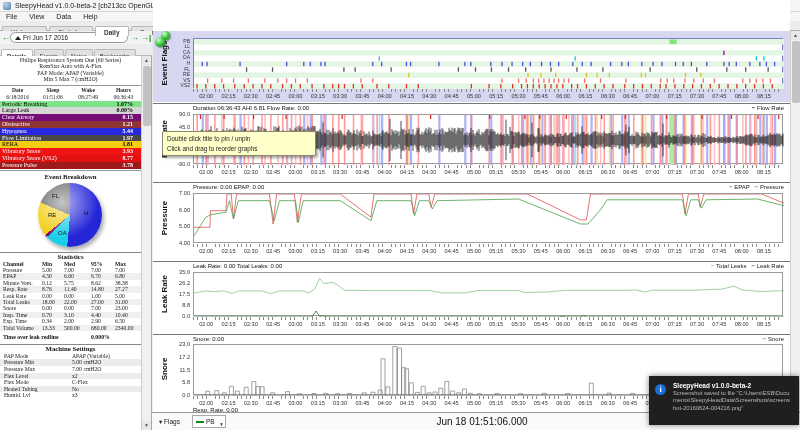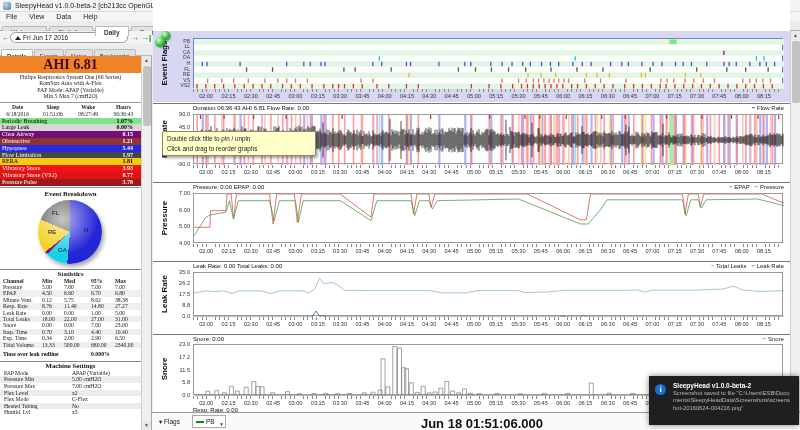--- a/index.html
+++ b/index.html
@@ -72,21 +72,21 @@
   .pin-ball { position:absolute; border-radius:50%;
     background:radial-gradient(circle at 35% 30%, #d2ffd2, #30c030 55%, #0a7a0a); box-shadow:1px 1px 1.5px rgba(0,0,0,0.4); }
   #tooltip { position:absolute; left:9px; top:131px; width:154px; height:25px; background:#ffffc9; border:1px solid #8a8a6a;
     border-radius:2px; box-shadow:2px 2px 3px rgba(0,0,0,0.35); font-size:6.3px; color:#222; padding:2px 4px; z-index:30; line-height:10px; }
   
   #bottombar { left:152px; top:412px; width:648px; height:18px; background:#fafafa; border-top:1px solid #999; }
   #flags-btn { position:absolute; left:4px; top:3px; height:12px; font-size:6.5px; color:#222; line-height:12px; padding:0 3px; }
   #layer-combo { position:absolute; left:40px; top:2px; width:34px; height:13px; border:1px solid #aaa; background:#fff; font-size:6.5px; line-height:11px; color:#222; }
   #layer-combo .swatch { display:inline-block; width:8px; height:2px; background:#0a8a0a; margin:0 2px 1px 3px; }
   #layer-combo .dd { position:absolute; right:1px; top:3px; font-size:5px; color:#444; }
-  #bb-time { position:absolute; left:12px; right:0; top:3px; text-align:center; font-size:13px; font-weight:bold; color:#111; }
+  #bb-time { position:absolute; left:12px; right:0; top:3px; text-align:center; font-size:10px; font-weight:normal; color:#111; }
   
   #toast { left:649px; top:376px; width:150px; height:49px; background:#1f1f1f; z-index:50; box-shadow:0 0 6px rgba(0,0,0,0.5); }
   #toast-icon { position:absolute; left:6px; top:8px; width:11px; height:11px; border-radius:50%; background:#1a6fd4; color:#fff; font-size:8px; font-weight:bold; text-align:center; line-height:11px; font-family:"Liberation Serif",serif; }
   #toast-title { position:absolute; left:24px; top:6px; font-size:6.5px; font-weight:bold; color:#fff; }
   #toast-msg { position:absolute; left:24px; top:14px; width:120px; font-size:5.8px; color:#b8b8b8; line-height:7.4px; word-break:break-all; }
 </style>
 </head>
 <body>
 
 <div id="screen">
@@ -102,21 +102,20 @@
 
   <div class="abs" id="sidebar">
     <div id="datenav">
       <span class="navarrow" style="left:2px;">←</span>
       <span id="datecombo"><span class="tri"></span><span>Fri Jun 17 2016</span></span>
       <span class="navarrow" style="left:131px;">→</span>
       <span class="navarrow" style="left:141px;">→|</span>
     </div>
     <div id="sidetabs"><span class="sidetab active">Details</span><span class="sidetab">Events</span><span class="sidetab">Notes</span><span class="sidetab">Bookmarks</span></div>
     <div id="sidecontent">
-      <div id="ahi-banner">AHI 6.81</div>
       <div id="machine-info">
           <div>Philips Respironics System One (60 Series)</div>
           <div>RemStar Auto with A-Flex</div>
           <div>PAP Mode: APAP (Variable)</div>
           <div>Min 5 Max 7 (cmH2O)</div>
         </div>
       <div id="session-table">
           <div class="sess-row">
             <div class="sess-cell sess-head">Date</div>
             <div class="sess-cell sess-head">Sleep</div>

